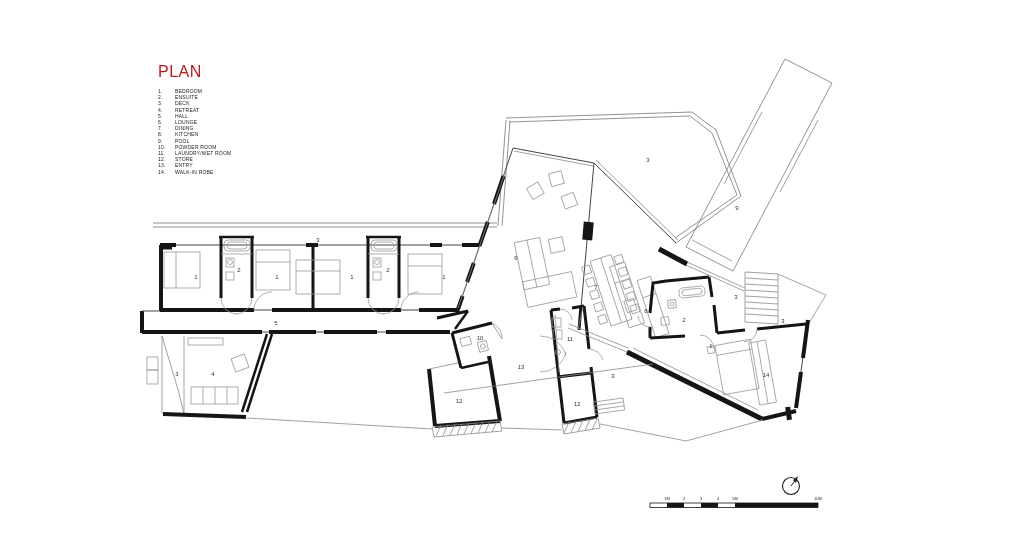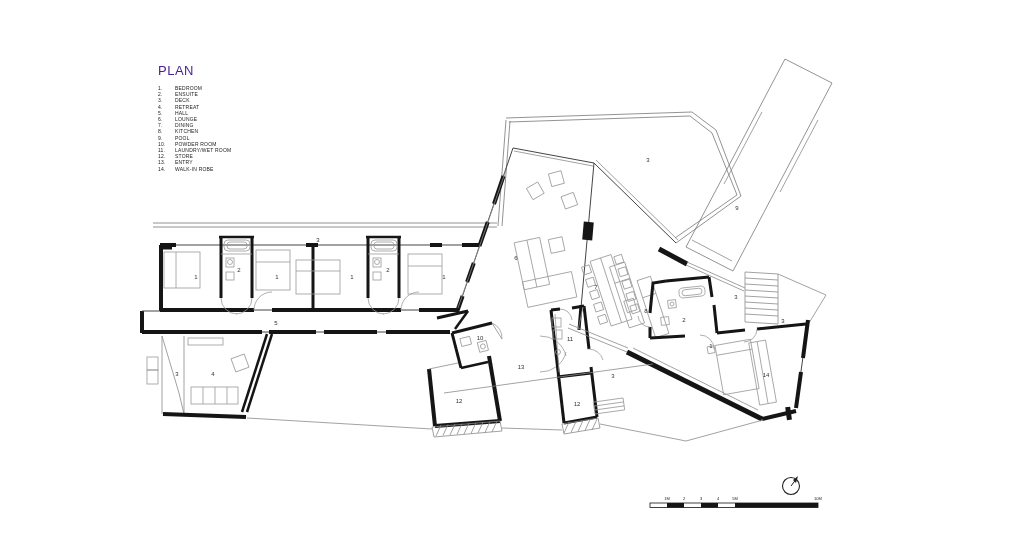--- a/index.html
+++ b/index.html
@@ -1,20 +1,20 @@
 <!DOCTYPE html>
 <html><head>
 <meta charset="utf-8">
 <style>
   html,body{margin:0;padding:0;background:#fff;}
   body{width:1032px;height:558px;font-family:"Liberation Sans",sans-serif;overflow:hidden;}
   .sheet{position:relative;width:1032px;height:558px;background:#fff;}
   .plan-svg{position:absolute;left:0;top:0;}
   .legend{position:absolute;left:158px;top:63px;color:#1b1b1b;}
-  .legend-title{font-size:13px;letter-spacing:.5px;color:#4c1d95;}
+  .legend-title{font-size:16px;letter-spacing:.5px;color:#b91c1c;}
   .legend-rows{margin-top:7px;}
   .lg-row{display:flex;font-size:5px;line-height:6.2px;letter-spacing:.2px;color:#222;}
   .lg-num{width:17px;}
   .room-num{font-size:6px;fill:#333;text-anchor:middle;}
   .scale-num{font-size:4px;fill:#222;text-anchor:middle;}
   .w4{stroke:#151515;stroke-width:4;fill:none;stroke-linecap:butt;}
   .w5{stroke:#151515;stroke-width:5;fill:none;}
   .w3{stroke:#151515;stroke-width:3;fill:none;}
   .w25{stroke:#151515;stroke-width:2.5;fill:none;}
   .t1{stroke:#444;stroke-width:1;fill:none;}

